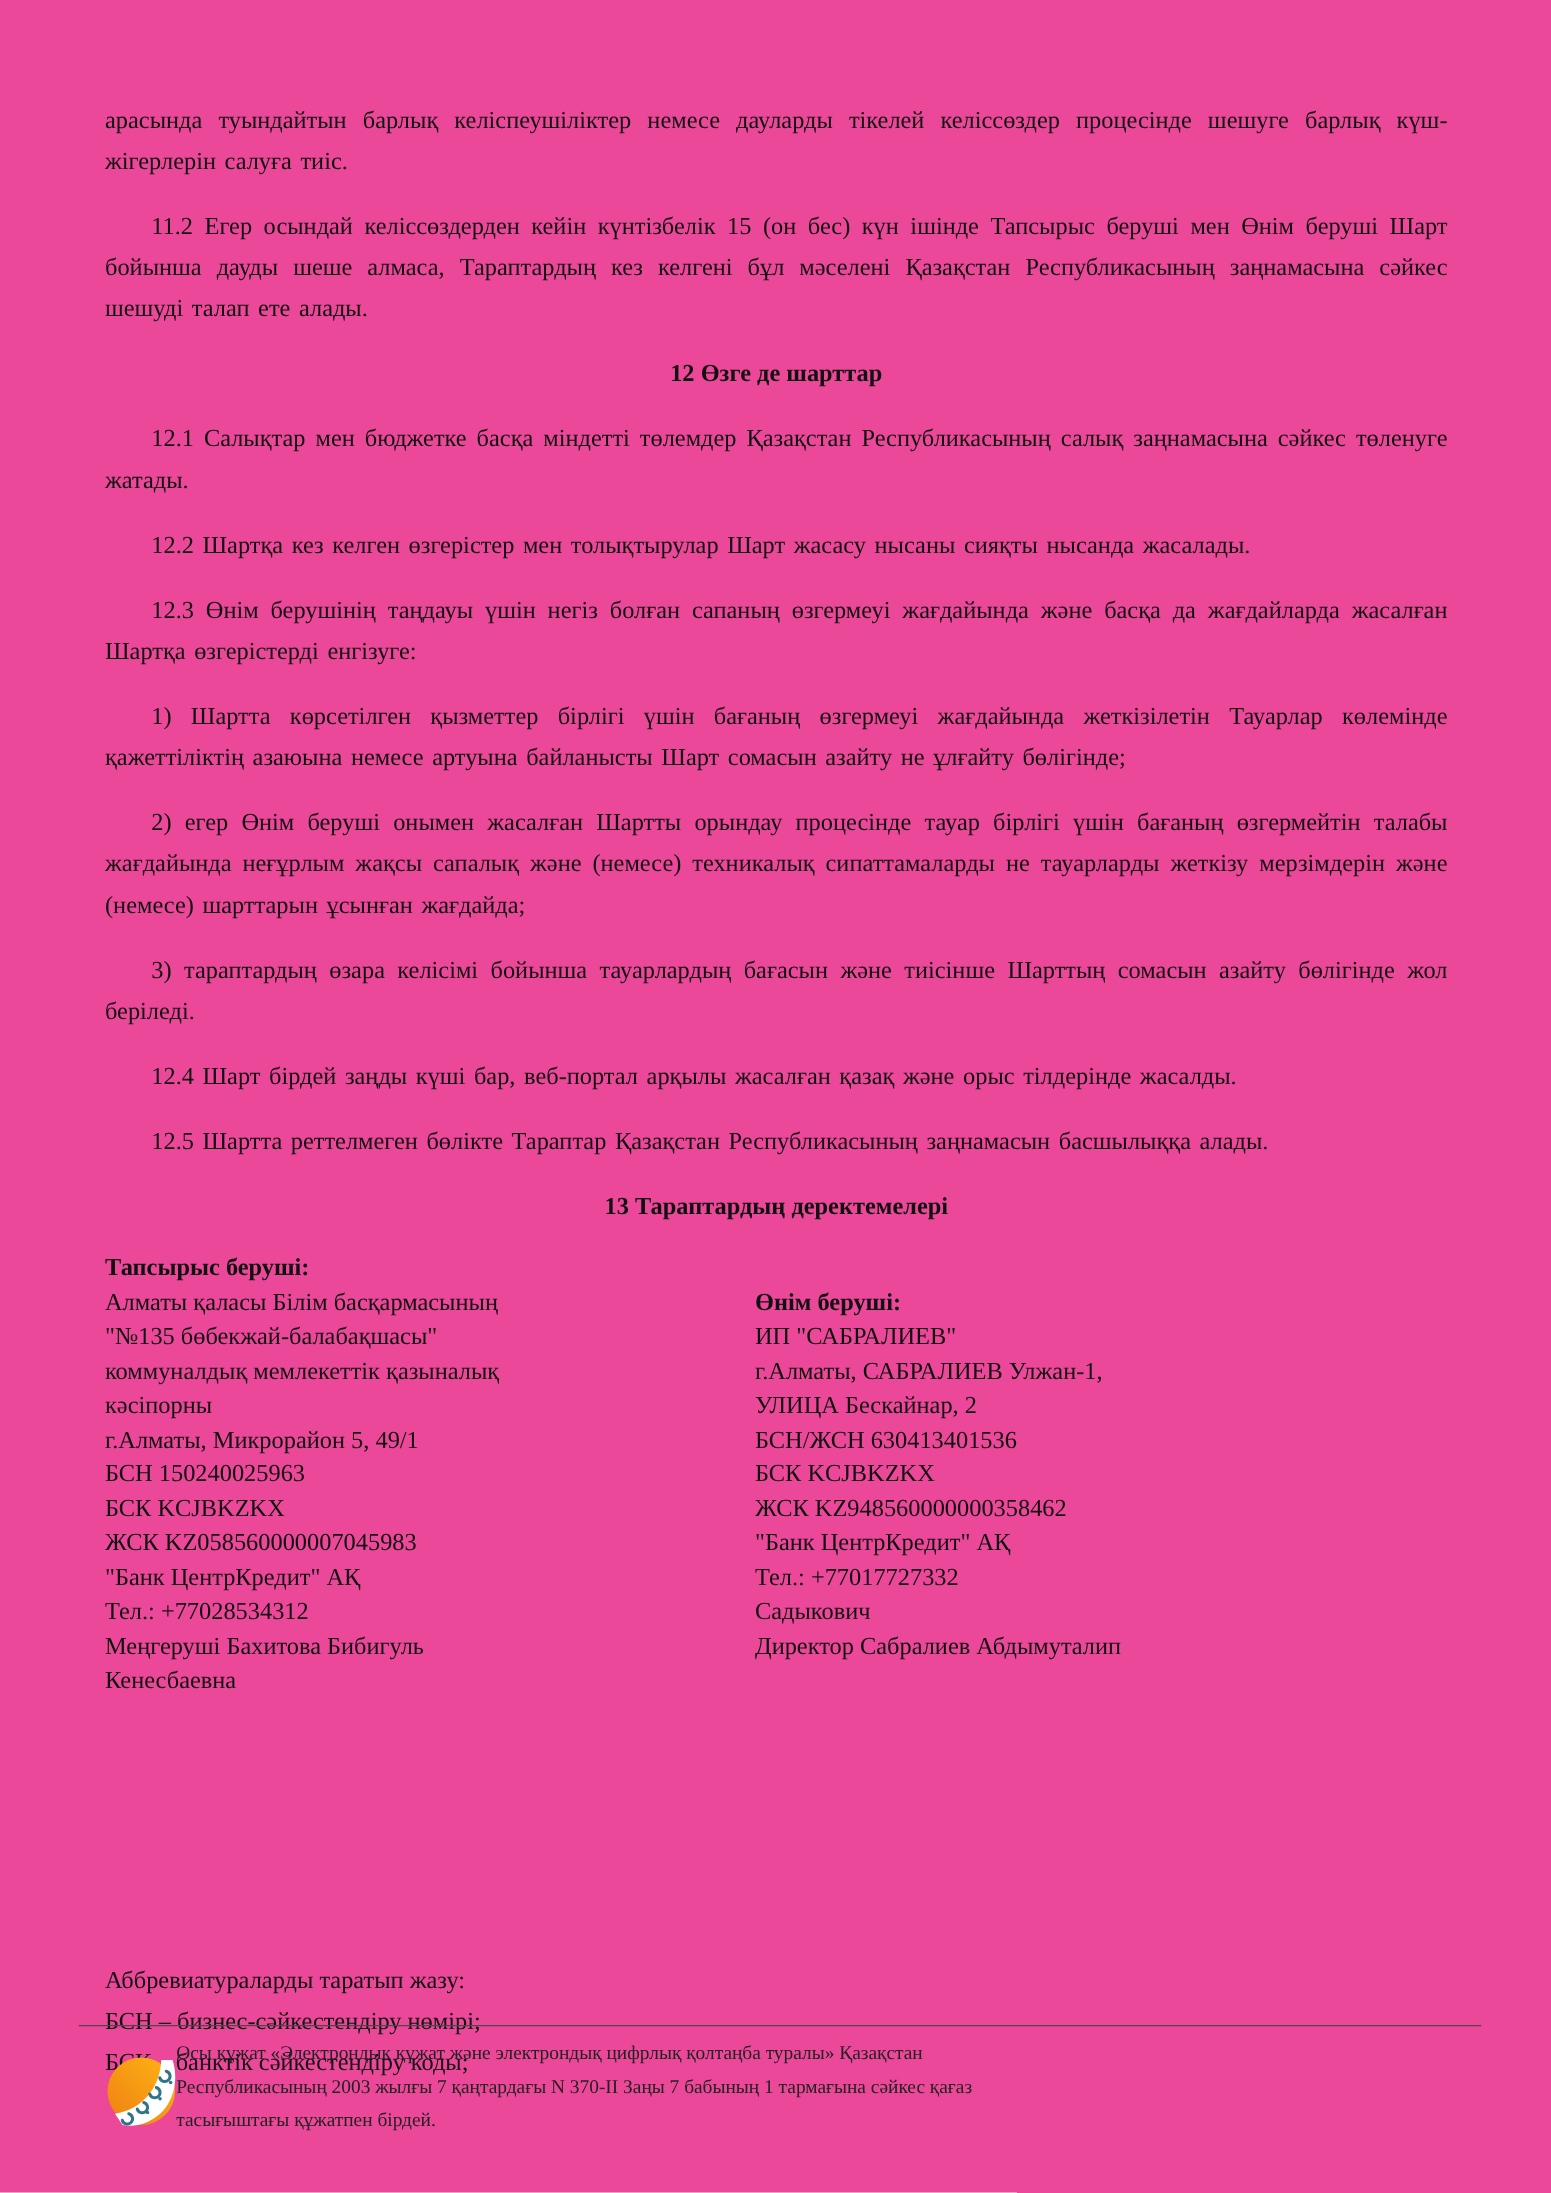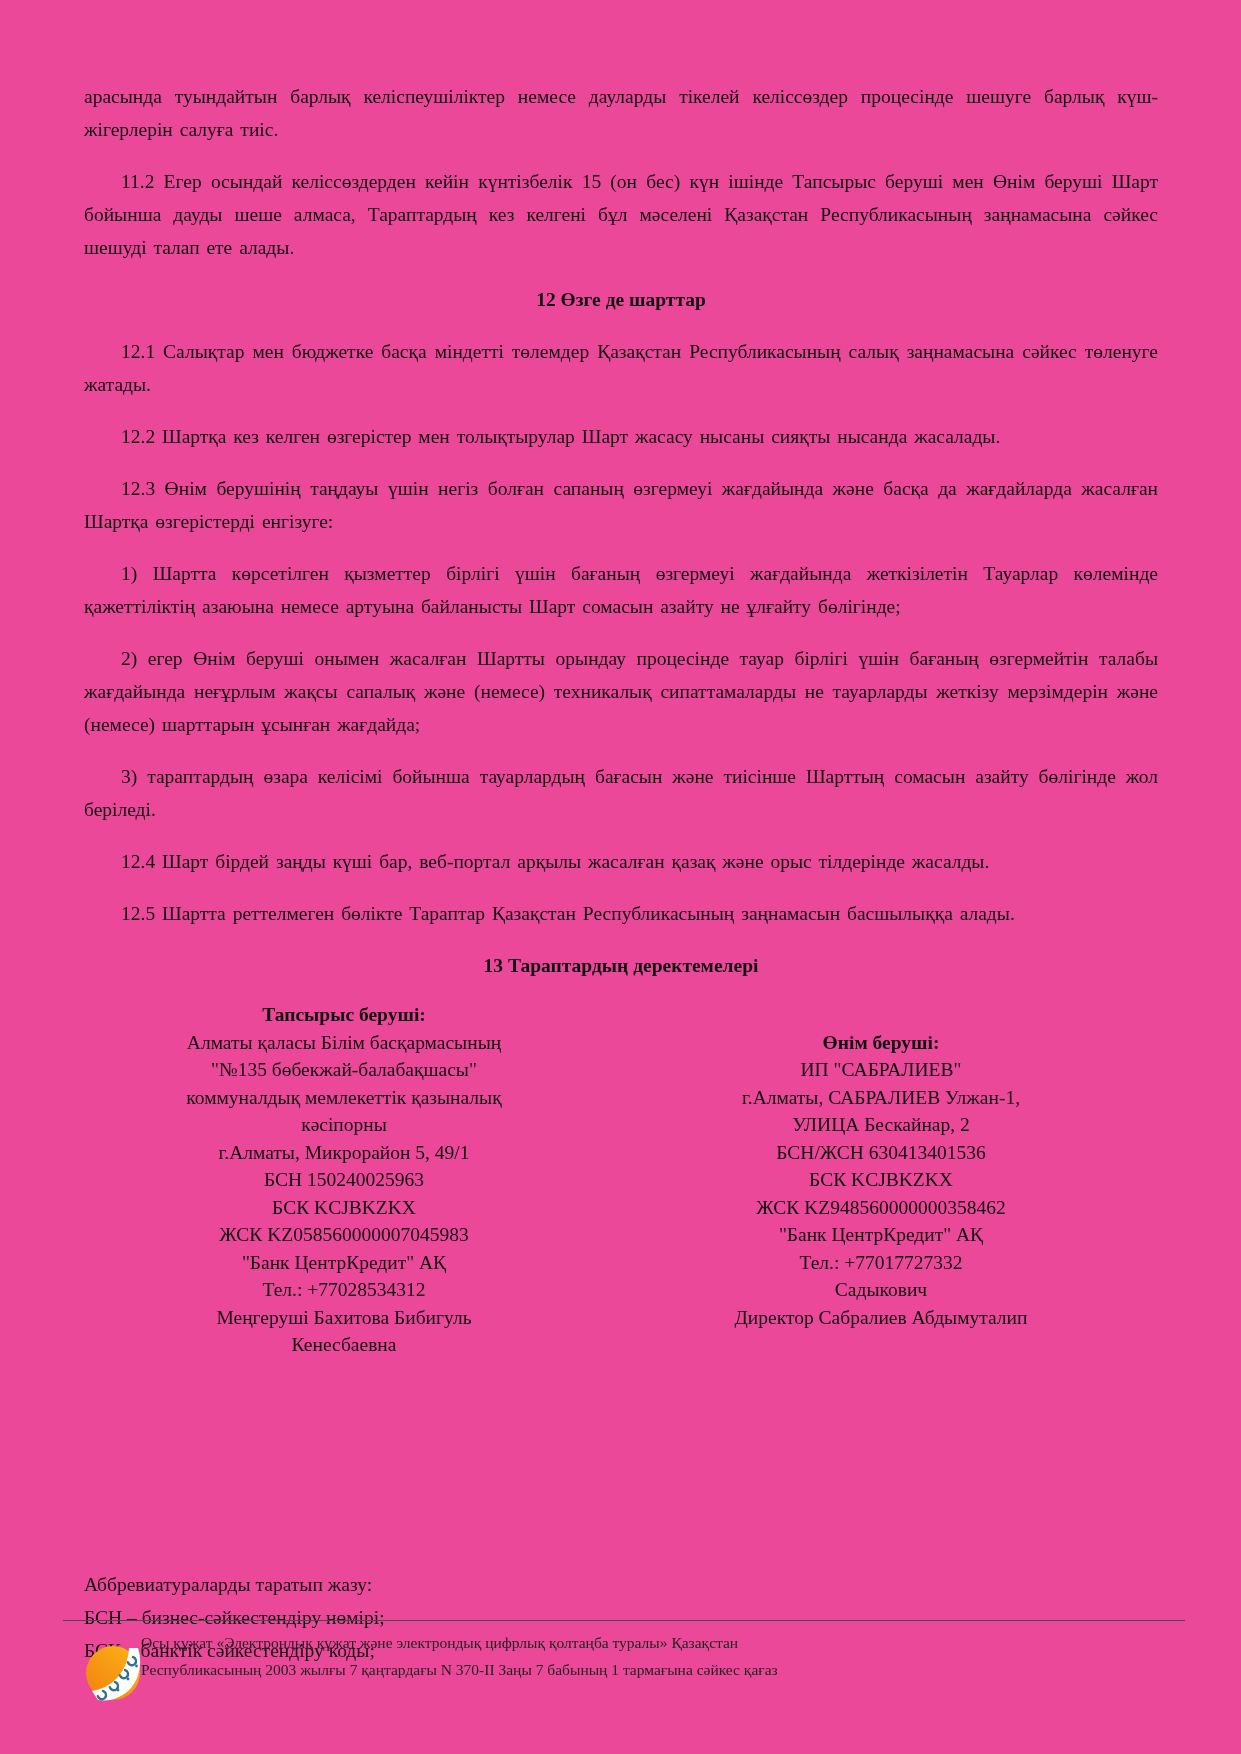--- a/index.html
+++ b/index.html
@@ -19,21 +19,21 @@
     text-align:justify;
     text-indent:37px;
     word-spacing:2px;
   }
   .para.noindent{text-indent:0;}
   .heading{
     margin:0 0 19px 0;
     font-size:19.5px;line-height:33px;
     font-weight:bold;text-align:center;
   }
-  .cols{display:flex;margin-top:10px;text-align:center;}
+  .cols{display:flex;margin-top:10px;}
   .col{font-size:19.5px;line-height:27.5px;}
   .col.customer{width:520px;}
   .col.supplier{flex:1;padding-top:27.5px;}
   .col-title{font-weight:bold;}
   .col-line{white-space:nowrap;}
   .abbrev{
     position:absolute;left:84px;top:1568px;
     font-size:19.5px;line-height:33px;
   }
   .footer-rule{
@@ -125,15 +125,16 @@
         <circle cx="52.5" cy="22" r="1.4"></circle>
         <circle cx="44" cy="35" r="1.4"></circle>
         <circle cx="34" cy="46" r="1.4"></circle>
       </g>
     </svg>
   </div>
 
   <div class="footer-text">
     <div>Осы құжат «Электрондық құжат және электрондық цифрлық қолтаңба туралы» Қазақстан</div>
     <div>Республикасының 2003 жылғы 7 қаңтардағы N 370-II Заңы 7 бабының 1 тармағына сәйкес қағаз</div>
+    <div>тасығыштағы құжатпен бірдей.</div>
   </div>
 
 </div>
 
 </body></html>

